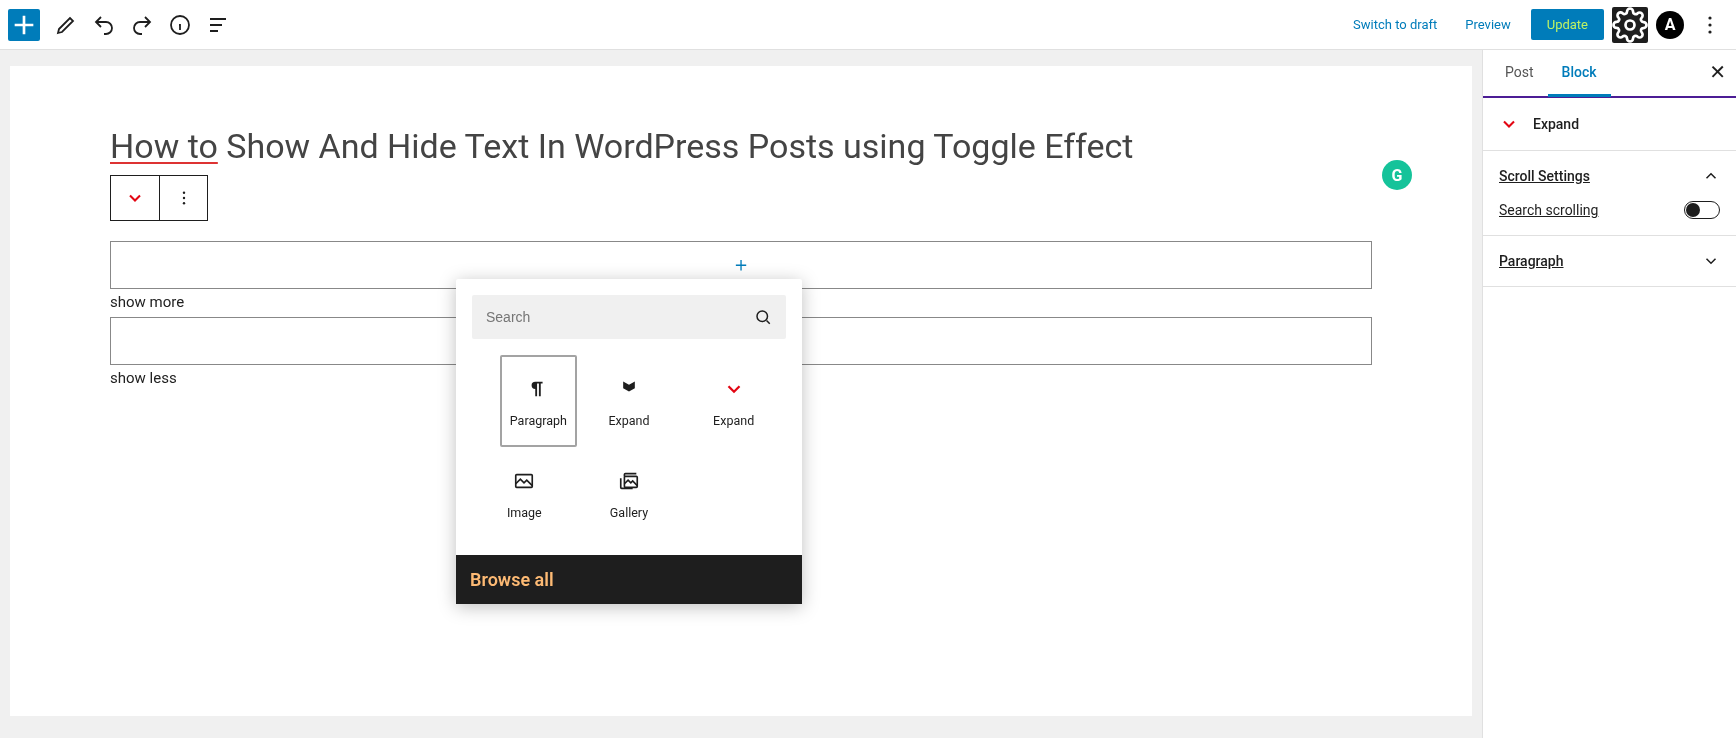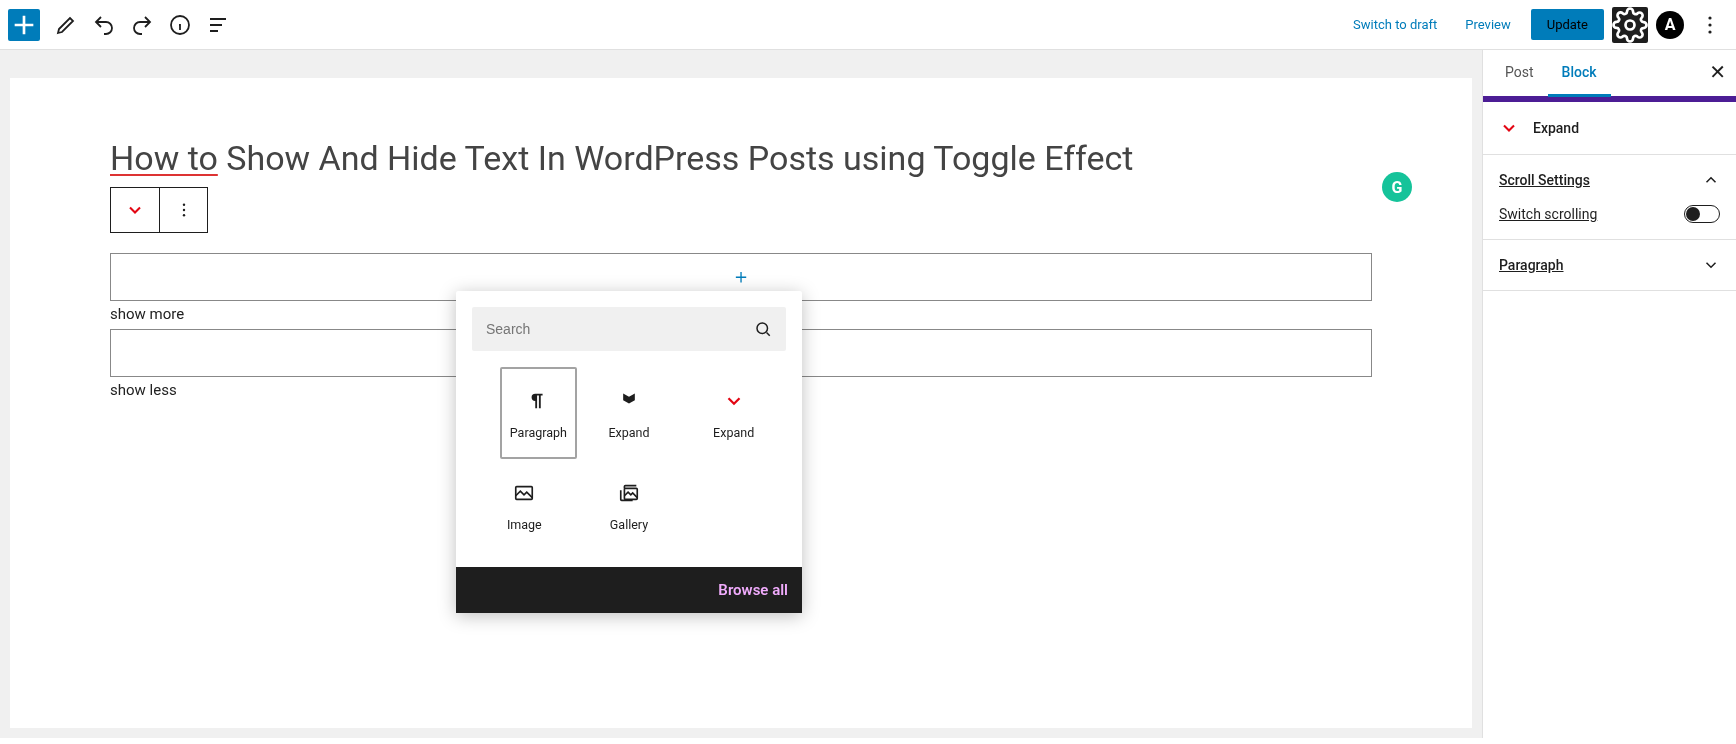--- a/index.html
+++ b/index.html
@@ -7,27 +7,27 @@
 
   
   .topbar { height: 50px; border-bottom: 1px solid #e0e0e0; display: flex; align-items: center; justify-content: space-between; padding: 0 8px; }
   .topbar-left { display: flex; align-items: center; gap: 2px; }
   .topbar-right { display: flex; align-items: center; gap: 4px; }
   .icon-btn { width: 36px; height: 36px; display: flex; align-items: center; justify-content: center; cursor: pointer; border-radius: 2px; }
   .icon-btn svg { width: 24px; height: 24px; }
   .add-btn { background: #007cba; width: 32px; height: 32px; border-radius: 2px; display: flex; align-items: center; justify-content: center; cursor: pointer; margin-right: 6px; }
   .add-btn svg { stroke: #fff; }
   .link-btn { padding: 8px 12px; color: #007cba; cursor: pointer; font-size: 13px; }
-  .update-btn { background: #007cba; color: #000000; padding: 8px 16px; font-size: 13px; border-radius: 2px; cursor: pointer; margin: 0 4px; }
+  .update-btn { background: #007cba; color: #bef264; padding: 8px 16px; font-size: 13px; border-radius: 2px; cursor: pointer; margin: 0 4px; }
   .settings-btn { background: #1e1e1e; width: 36px; height: 36px; display: flex; align-items: center; justify-content: center; cursor: pointer; border-radius: 2px; }
   .astra-btn { background: #000; border-radius: 50%; width: 28px; height: 28px; color:#fff; font-weight:700; display:flex; align-items:center; justify-content:center; }
 
   
   .main { display: flex; height: calc(744px - 56px); }
-  .editor-area { flex: 1; background: #f0f0f0; padding: 28px 10px; overflow: auto; }
+  .editor-area { flex: 1; background: #f0f0f0; padding: 16px 10px; overflow: auto; }
   .editor-canvas { background: #fff; max-width: 1470px; margin: 0 auto; padding: 60px 100px; min-height: 650px; position: relative; }
 
   .post-title { font-size: 34px; font-weight: 400; color: #444; line-height: 1.2; margin-bottom: 8px; }
   .post-title .underline { text-decoration: underline; text-decoration-color: #d33; text-decoration-thickness: 2px; text-underline-offset: 4px; }
 
   .grammarly { position: absolute; top: 94px; right: 60px; width: 30px; height: 30px; background: #15c39a; border-radius: 50%; display:flex; align-items:center; justify-content:center; color:#fff; font-weight:700; font-size:16px; }
 
   .block-toolbar { display: inline-flex; border: 1px solid #1e1e1e; margin-bottom: 20px; }
   .block-toolbar-cell { width: 48px; height: 44px; display:flex; align-items:center; justify-content:center; cursor:pointer; }
   .block-toolbar-cell + .block-toolbar-cell { border-left: 1px solid #1e1e1e; }
@@ -39,25 +39,25 @@
 
   
   .inserter { position: absolute; top: 213px; left: 446px; width: 346px; background:#fff; box-shadow: 0 3px 18px rgba(0,0,0,0.25); border-radius: 2px; z-index: 50; }
   .inserter-search { margin: 16px; background:#f0f0f0; border-radius: 2px; display:flex; align-items:center; padding: 0 14px; height: 44px; }
   .inserter-search input { flex:1; border:none; background:transparent; outline:none; font-size:14px; color:#555; }
   .inserter-grid { display:grid; grid-template-columns: repeat(3, 1fr); padding: 0 16px 16px 16px; }
   .block-item { display:flex; flex-direction:column; align-items:center; justify-content:center; height: 92px; cursor:pointer; }
   .block-item .blk-icon { height: 28px; display:flex; align-items:center; justify-content:center; margin-bottom: 10px; }
   .block-item .blk-label { font-size: 12.5px; color:#1e1e1e; }
   .block-item.highlight { border: 2px solid #a3a3a3; border-radius: 2px; margin-left: 28px; }
-  .inserter-browse { background:#1e1e1e; color:#f0abfc; text-align:right; padding: 14px; font-size: 15px; font-weight:600; cursor:pointer; }
+  .inserter-browse { background:#1e1e1e; color:#fdba74; text-align:left; padding: 14px; font-size: 18px; font-weight:600; cursor:pointer; }
 
   
   .sidebar { width: 254px; border-left: 1px solid #e0e0e0; display:flex; flex-direction:column; background:#fff; }
-  .sidebar-tabs { display:flex; border-bottom:6px solid #4c1d95; position:relative; padding: 0 8px; }
+  .sidebar-tabs { display:flex; border-bottom:2px solid #4c1d95; position:relative; padding: 0 8px; }
   .sidebar-tab { padding: 14px 14px; font-size:14px; color:#555; cursor:pointer; }
   .sidebar-tab.active { color:#007cba; border-bottom: 3px solid #007cba; margin-bottom:-1px; font-weight:500; }
   .sidebar-close { position:absolute; right:10px; top:10px; cursor:pointer; font-size:20px; color:#1e1e1e; }
 
   .panel-block { padding: 16px; display:flex; align-items:center; gap: 14px; border-bottom:1px solid #e0e0e0; }
   .panel-block .chev { color:#e30613; }
   .panel-block .pname { font-weight:500; font-size:14px; }
 
   .panel-section { border-bottom:1px solid #e0e0e0;text-decoration:underline; }
   .panel-header { padding: 16px; display:flex; justify-content:space-between; align-items:center; cursor:pointer; font-weight:500; font-size:14px; }
@@ -243,21 +243,21 @@
     <div class="panel-section">
       <div class="panel-header">
         <span>Scroll Settings</span>
         <span>
           <svg width="18" height="18" viewBox="0 0 24 24" fill="none" stroke="#1e1e1e" stroke-width="2">
               <path d="M6 15l6-6 6 6"></path>
             </svg>
         </span>
       </div>
       <div class="panel-body">
-        <span>Switch scrolling</span>
+        <span>Search scrolling</span>
         <div class="toggle">
           <div class="knob"></div>
         </div>
       </div>
     </div>
 
     <div class="panel-section">
       <div class="panel-header">
         <span>Paragraph</span>
         <span>

